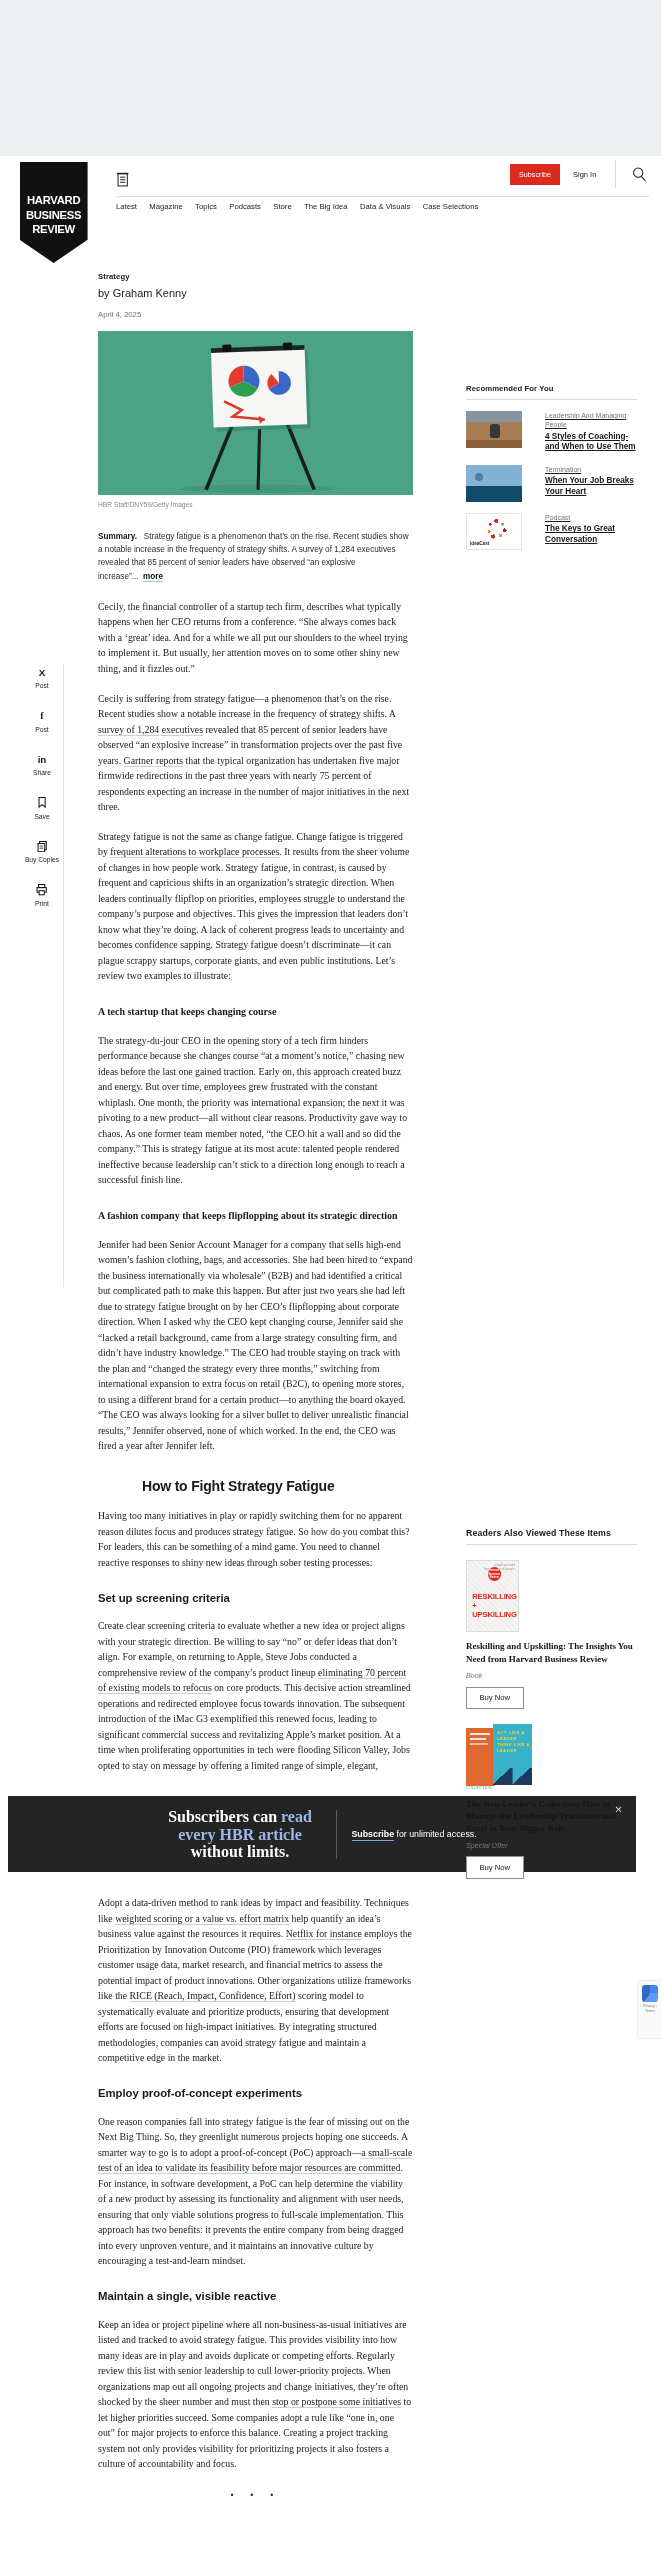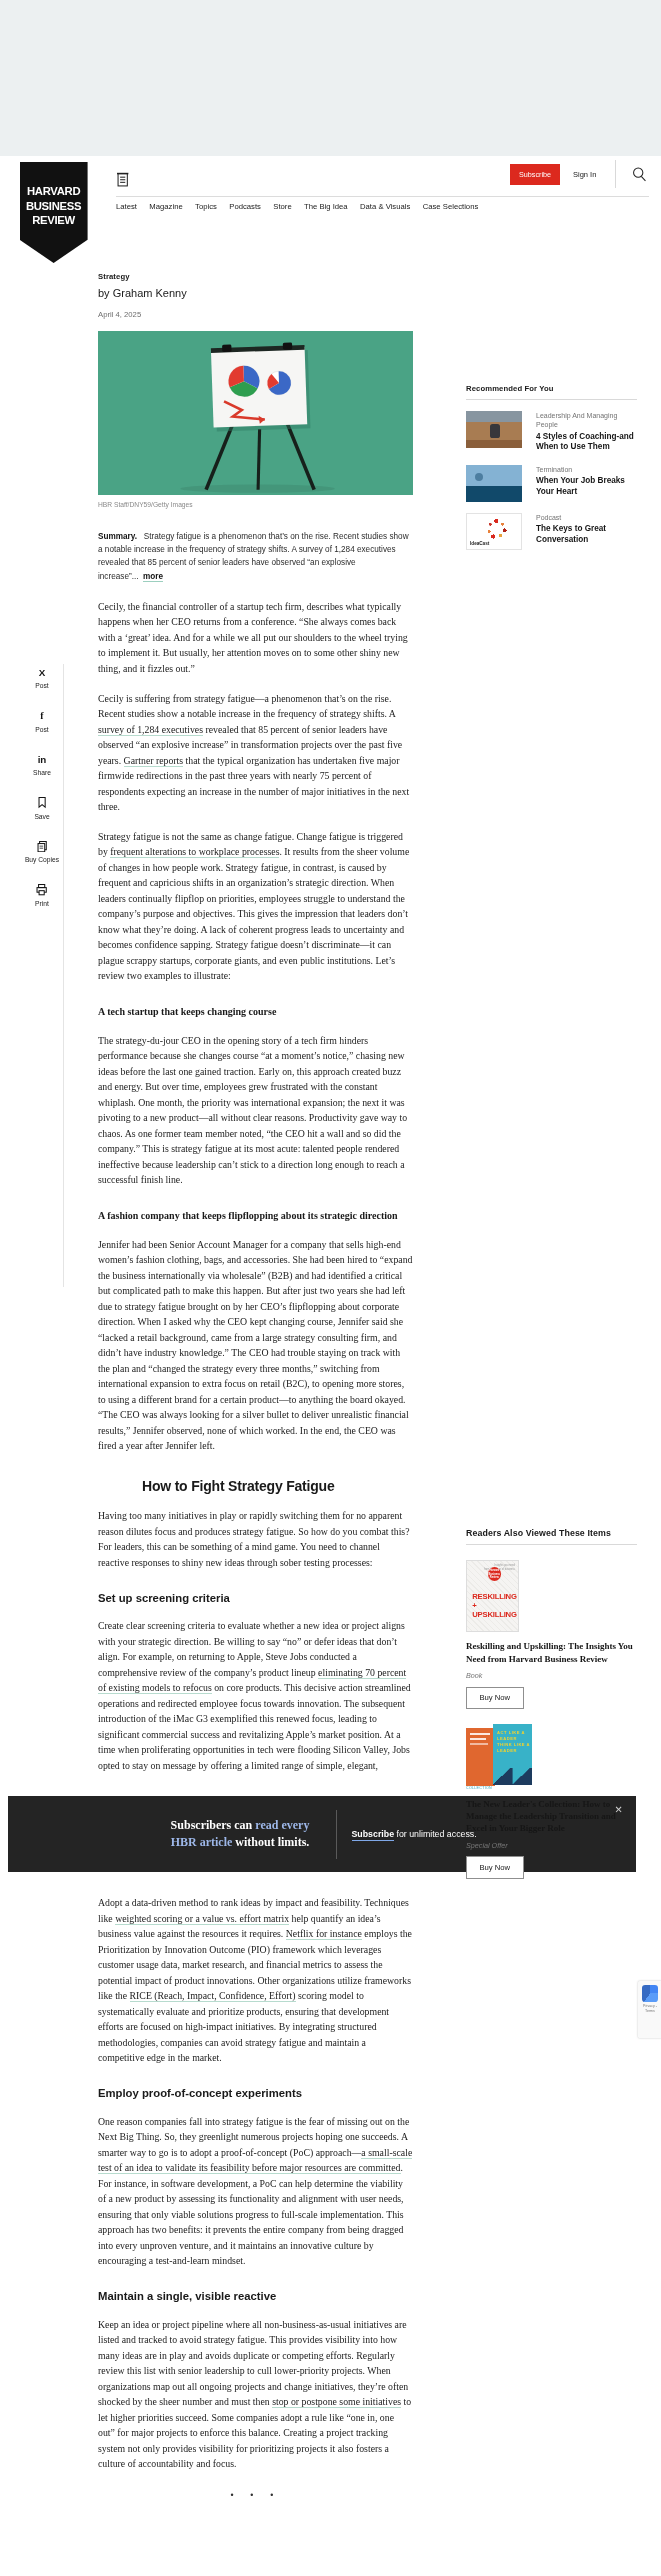--- a/index.html
+++ b/index.html
@@ -8,21 +8,21 @@
          font-family:"Liberation Sans","DejaVu Sans",sans-serif; color:#1a1a1a; }
   .abs { position:absolute; }
 
   
   .top-band { left:0; top:0; width:662px; height:156px; background:#ecf0f1; }
 
   
   .logo { left:19.6px; top:162px; width:68px; height:101px; background:#111;
           clip-path:polygon(0 0,100% 0,100% 77%,50% 100%,0 77%);
           display:flex; flex-direction:column; align-items:center; justify-content:flex-start;
-          padding-top:23px; gap:2.1px; }
+          padding-top:32px; gap:2.1px; }
   .logo span { color:#fff; font-weight:700; font-size:11.3px; letter-spacing:-0.3px; line-height:1.1;
                font-stretch:condensed; }
   .menu-icon { left:116px; top:172px; width:13.4px; height:15.5px; cursor:pointer; }
   .subscribe-btn { left:510px; top:164px; width:50px; height:20.6px; background:#dc291e; color:#fff;
           font-size:7.2px; display:flex; align-items:center; justify-content:center; cursor:pointer; }
   .signin { left:573px; top:170px; font-size:7.5px; cursor:pointer; }
   .hdr-divider { left:615px; top:160px; width:0.5px; height:28px; background:#d9d9d9; }
   .search-icon { left:631px; top:166px; width:16.5px; height:16.5px; cursor:pointer; }
   .hdr-rule { left:116px; top:196px; width:533px; height:0.5px; background:#dcdcdc; }
   .nav { left:116px; top:202px; display:flex; gap:12.4px; font-size:7.7px; color:#222; }
@@ -58,32 +58,32 @@
              font-weight:700; margin:20.6px 0 6.2px; }
   .body h2 { font-size:14px; font-weight:800; margin:24px 0 8.2px; letter-spacing:-0.2px;padding-left:44px; }
   .body h3 { font-size:11.3px; font-weight:700; margin:21.6px 0 6.2px; }
   a.inline-link { color:inherit; text-decoration:none; border-bottom:1px solid #b7dbce; }
   .dots { text-align:center; letter-spacing:7.2px; font-size:8.8px; color:#333; margin:18.5px 0; }
 
   
   .banner { width:628px; height:76px; margin:23px 0 23px -90px; background:#242424; position:relative;
             display:flex; align-items:center; }
   .banner-left { width:160px; margin-left:152px; font-family:"Liberation Serif","DejaVu Serif",serif;
-                 font-weight:700; font-size:12px; line-height:17.5px; color:#fff; text-align:center; }
+                 font-weight:700; font-size:16px; line-height:17.5px; color:#fff; text-align:center; }
   .banner-left .hl { color:#9db7e8; }
   .banner-divider { width:0.5px; height:49px; background:#5a5a5a; margin:0 15.5px; }
   .banner-right { font-size:8.8px; color:#fff; }
   .banner-right .sub { font-weight:700; border-bottom:1.5px solid #7fa8e8; padding-bottom:1px; cursor:pointer; }
   .banner-close { position:absolute; right:13.4px; top:7.2px; color:#cfcfcf; font-size:9.8px; cursor:pointer; }
 
   
   .sidebar-top { left:466px; top:384px; width:171px; }
   .sb-heading { font-size:7.7px; font-weight:800; letter-spacing:0.1px; }
   .sb-rule { height:0.5px; background:#d9d9d9; margin:6.2px 0 3.1px; }
-  .sb-item { display:flex; gap:14px; margin-top:11.3px; cursor:pointer; }
+  .sb-item { display:flex; gap:23px; margin-top:11.3px; cursor:pointer;text-decoration:underline; }
   .sb-thumb { width:56px; height:37px; flex:0 0 56px; position:relative; overflow:hidden; }
   .sb-cat { font-size:7px; color:#737373; line-height:9.3px; }
   .sb-title { font-size:8.2px; font-weight:800; line-height:10.8px; margin-top:2.1px; color:#161616; }
 
   .th-coach { background:linear-gradient(#8795a0 0 30%, #a87c52 30% 78%, #8a5f3b 78%); }
   .th-coach:after { content:""; position:absolute; left:24px; top:13.4px; width:10.3px; height:13.4px;
                     background:#37373b; border-radius:2.6px; }
   .th-over { background:linear-gradient(115deg,#ececea 0 45%, #cfcfcb 45% 75%, #bdbdb8 75%); }
   .th-heart { background:linear-gradient(#84b2d3 0 58%, #11496a 58%); }
   .th-heart:after { content:""; position:absolute; left:9.3px; top:8.2px; width:8.2px; height:8.2px;

